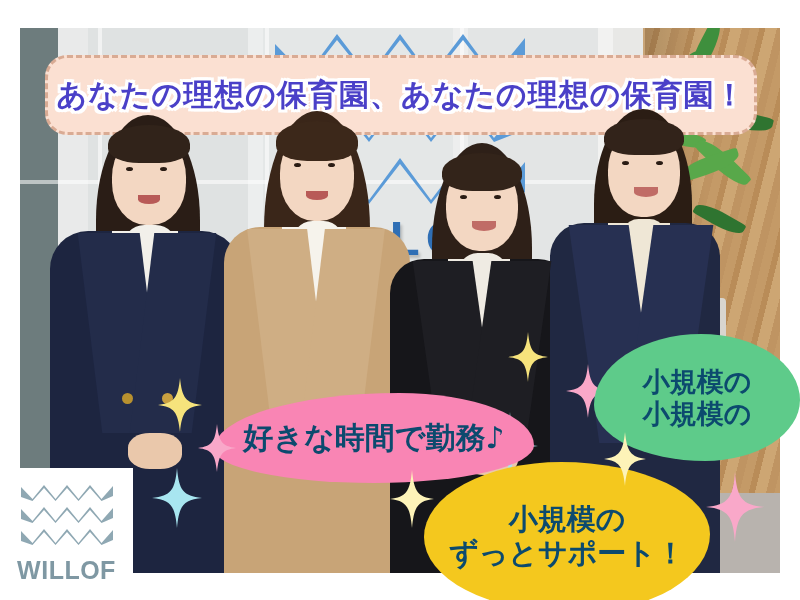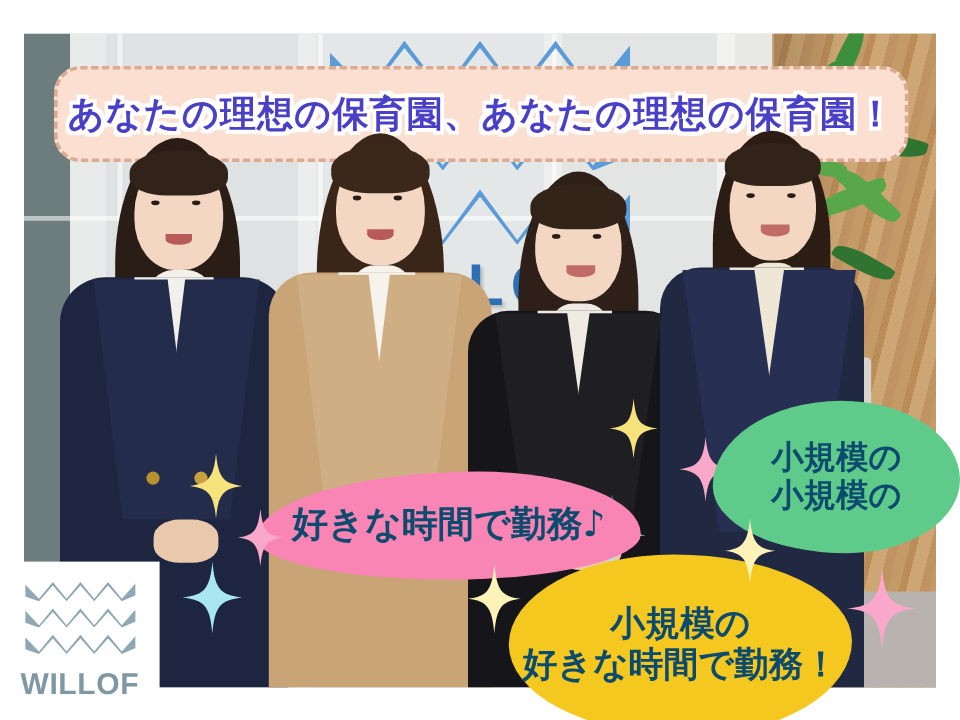--- a/index.html
+++ b/index.html
@@ -248,21 +248,21 @@
   </div>
 
   <div class="bubble" id="bubble-pink">
     <span>好きな時間で勤務♪</span>
   </div>
 
 
   <div class="bubble" id="bubble-yellow">
     <span>
       <span>小規模の</span><br>
-      <span>好きな時間で勤務！</span>
+      <span>ずっとサポート！</span>
     </span>
   </div>
 
   <div class="bubble" id="bubble-green">
     <span>
       <span>小規模の</span><br>
       <span>小規模の</span>
     </span>
   </div>
 

